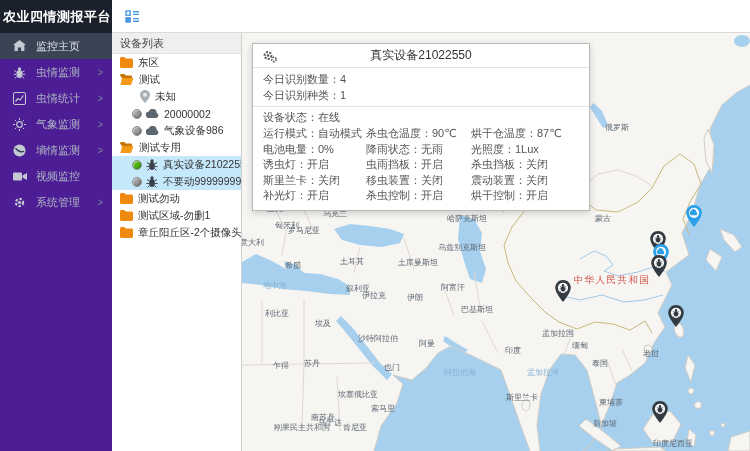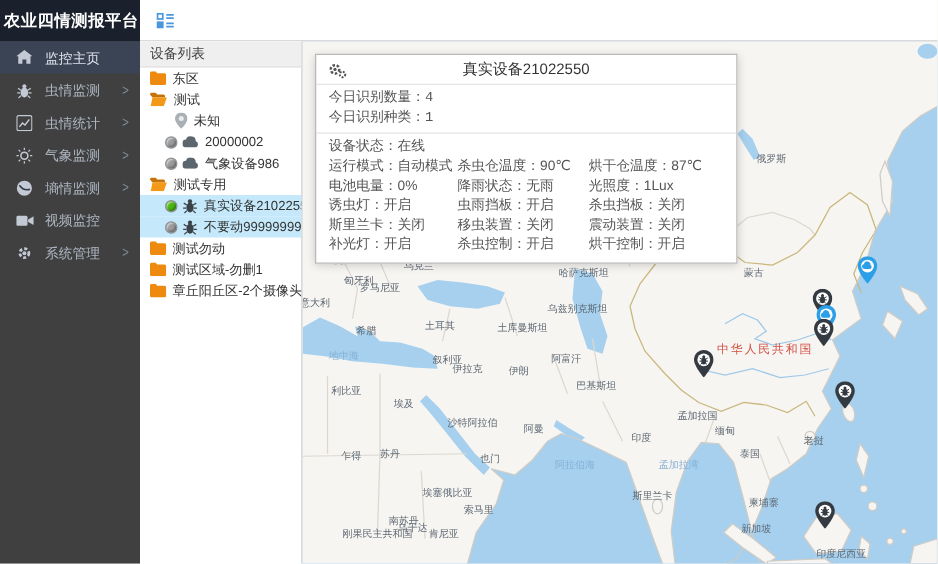--- a/index.html
+++ b/index.html
@@ -1,21 +1,21 @@
 <!DOCTYPE html>
 <html><head>
 <meta charset="utf-8">
 <style>
   * { box-sizing: border-box; margin: 0; padding: 0; }
   html,body { width:750px; height:451px; }
   body { font-family:"Liberation Sans","DejaVu Sans",sans-serif; background:#fff; overflow:hidden; }
   .app { position:relative; width:750px; height:451px; overflow:hidden; }
 
   
-  .sidebar { position:absolute; left:0; top:0; width:112px; height:100%; background:#404040; z-index:30; }
+  .sidebar { position:absolute; left:0; top:0; width:112px; height:100%; background:#4c1d95; z-index:30; }
   .brand { height:33px; line-height:33px; background:#1b212c; color:#fff; font-size:13px; font-weight:bold;
            padding-left:3px; white-space:nowrap; letter-spacing:0.5px; }
   .menu-item { height:26px; display:flex; align-items:center; color:#aeb6c2; font-size:11px; cursor:pointer; position:relative; }
   .menu-item.active { background:#3b4454; color:#dde3ea; }
   .mi-icon { width:15px; margin-left:12px; margin-right:9px; display:flex; align-items:center; justify-content:center; }
   .mi-arrow { position:absolute; right:9px; font-size:9px; color:#828b99; transform:scaleY(1.3); }
 
   
   .topbar { position:absolute; left:112px; top:0; right:0; height:33px; background:#fff; border-bottom:1px solid #dadada; display:flex; align-items:center; z-index:20; }
   .layout-btn { margin-left:13px; cursor:pointer; display:flex; }
@@ -39,21 +39,21 @@
   .map-label.red { font-size:9.5px; letter-spacing:1.5px; z-index:4; }
   .marker { position:absolute; width:16px; height:22px; z-index:5; cursor:pointer; }
 
   
   .popup { position:absolute; left:10px; top:10px; width:338px; background:#fff; border:1px solid #b9b9b9;
            box-shadow:0 2px 7px rgba(0,0,0,.18); z-index:15; font-size:11px; color:#555; }
   .popup-head { position:relative; height:24px; border-bottom:1px solid #e4e4e4; display:flex; align-items:center; justify-content:center; }
   .popup-title { font-size:12px; color:#333; }
   .popup-gear { position:absolute; left:9px; top:5px; cursor:pointer; display:flex; }
   .popup-sec1 { padding:3px 10px; border-bottom:1px solid #e4e4e4; }
-  .popup-sec1 div { line-height:16px;font-family:Liberation Mono, monospace; }
+  .popup-sec1 div { line-height:16px; }
   .popup-status { padding:2px 10px 0; line-height:16px; }
   .popup-grid { display:grid; grid-template-columns:103px 105px 1fr; padding:1px 10px 6px; }
   .popup-grid span { line-height:15.5px; }
 </style>
 </head>
 <body>
 
 <div class="app">
 
   <div class="sidebar">

